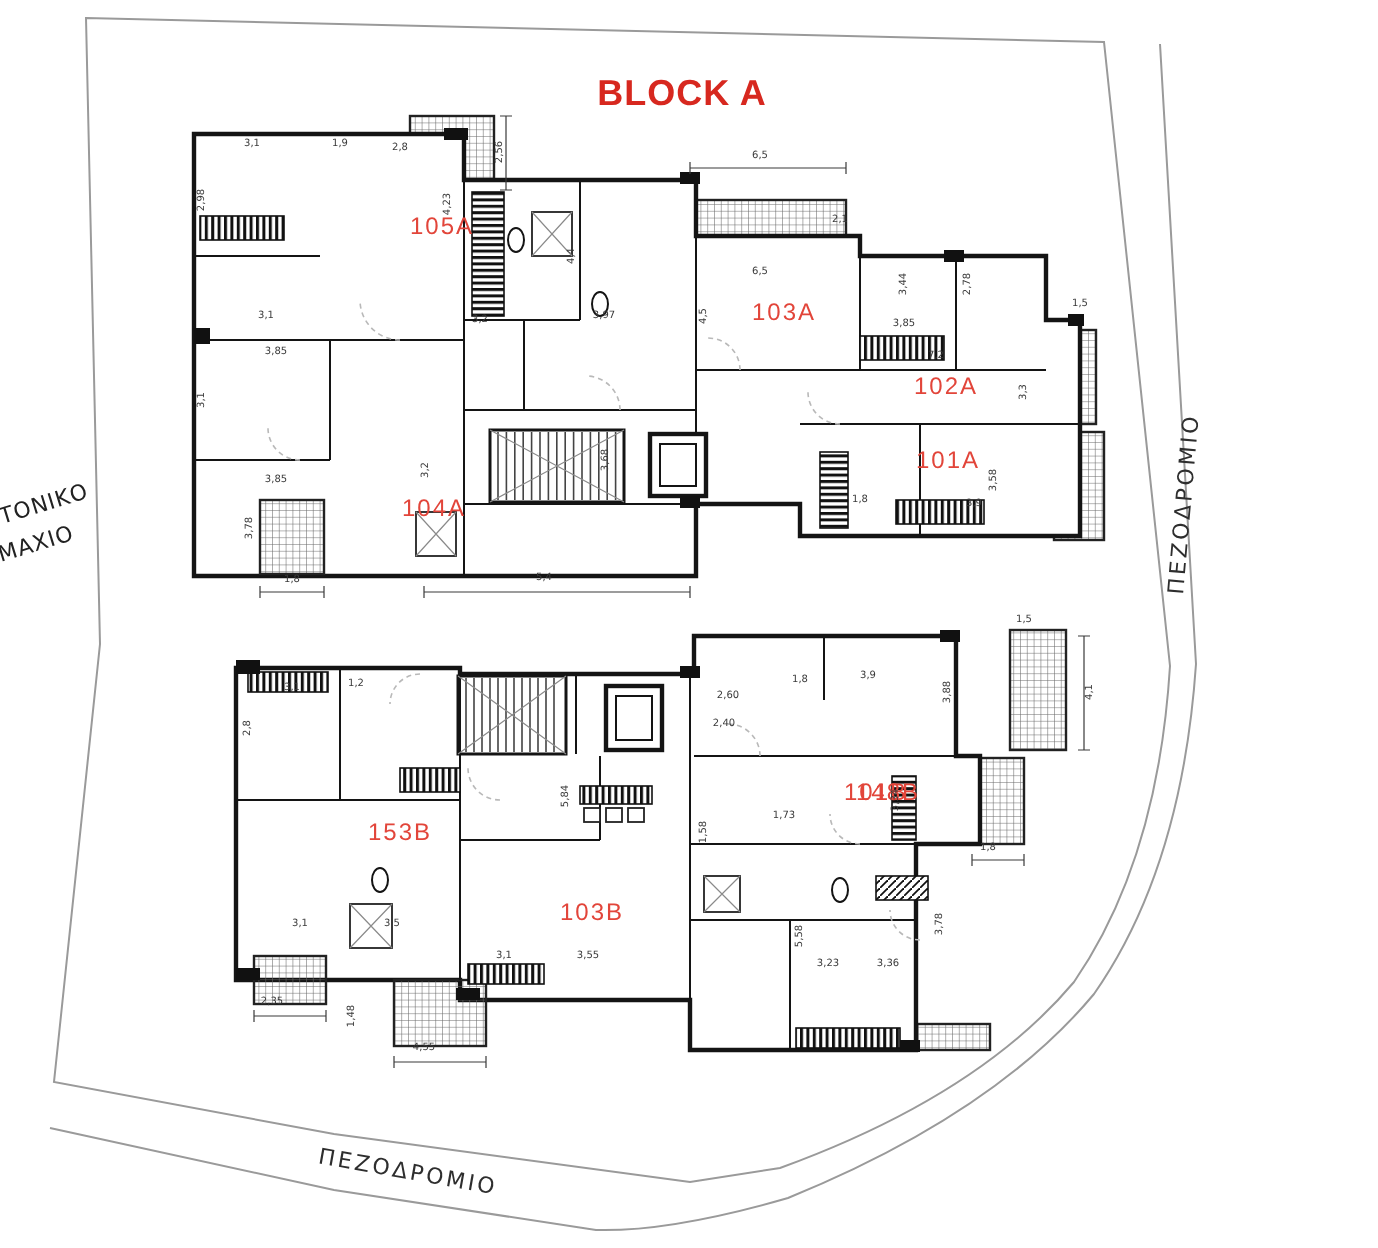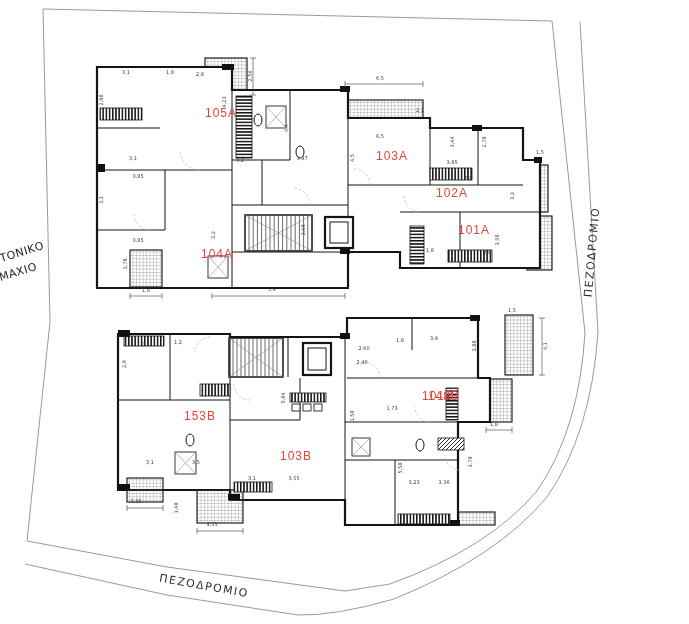--- a/index.html
+++ b/index.html
@@ -191,31 +191,32 @@
         M212,296H345 M212,293V299 M345,293V299
         M127,508H163 M127,505V511 M163,505V511
         M197,531H243 M197,528V534 M243,528V534
         M542,318V375 M539,318H545 M539,375H545
         M486,430H512 M486,427V433 M512,427V433
         M345,84H423 M345,81V87 M423,81V87
         M253,58V95 M250,58H256 M250,95H256"></path>
     </g>
   </svg>
 
+  <div class="label block-label" style="left:341px;top:47px;">BLOCK A</div>
 
   <div class="label road-label" style="left:592px;top:252px;transform:translate(-50%,-50%) rotate(-85deg);">ΠΕΖΟΔΡΟΜΙΟ</div>
   <div class="label road-label" style="left:204px;top:586px;transform:translate(-50%,-50%) rotate(10deg);">ΠΕΖΟΔΡΟΜΙΟ</div>
 
   <div class="label neighbor-label" style="left:22px;top:252px;transform:translate(-50%,-50%) rotate(-17deg);">ΤΟΝΙΚΟ</div>
   <div class="label neighbor-label" style="left:18px;top:272px;transform:translate(-50%,-50%) rotate(-17deg);">ΜΑΧΙΟ</div>
 
   <div id="units-layer">
       <div class="unit-label" style="left: 221px; top: 113px;">105A</div>
       <div class="unit-label" style="left: 392px; top: 156px;">103A</div>
-      <div class="unit-label" style="left: 452px; top: 193px;">102A</div>
+      <div class="unit-label" style="left: 473px; top: 193px;">102A</div>
       <div class="unit-label" style="left: 474px; top: 230px;">101A</div>
       <div class="unit-label" style="left: 217px; top: 254px;">104A</div>
       <div class="unit-label" style="left: 438px; top: 360px; margin-top: 36px;">101B</div>
       <div class="unit-label" style="left: 444px; top: 396px;">148B</div>
       <div class="unit-label" style="left: 200px; top: 416px;">153B</div>
       <div class="unit-label" style="left: 296px; top: 456px;">103B</div>
     </div>
   <div id="dims-layer">
       <span class="dim" style="left: 126px; top: 72px; transform: translate(-50%, -50%) rotate(0deg);">3,1</span>
       <span class="dim" style="left: 170px; top: 72px; transform: translate(-50%, -50%) rotate(0deg);">1,9</span>

